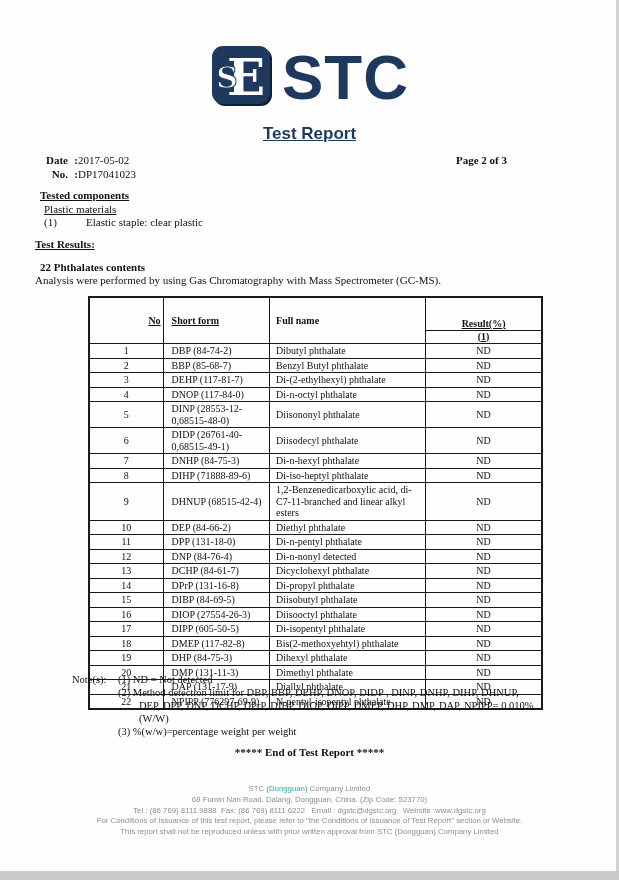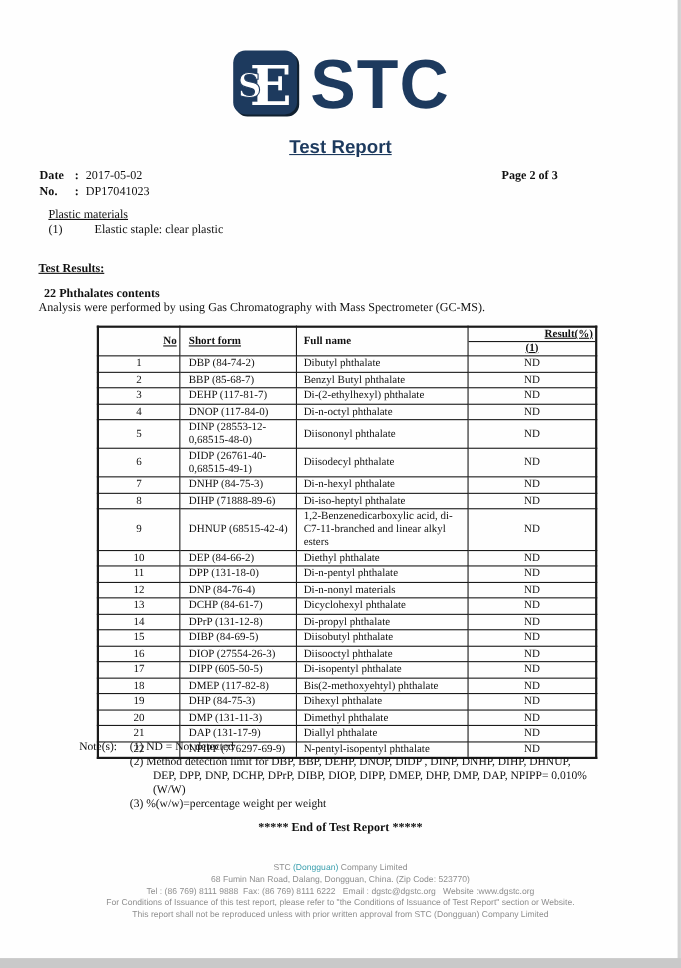--- a/index.html
+++ b/index.html
@@ -22,21 +22,21 @@
 
   
   .report-title{
     position:absolute;top:124px;left:0;width:619px;text-align:center;
     font-family:"Liberation Sans",sans-serif;font-weight:bold;font-size:17px;
     color:#1d3a5e;text-decoration:underline;
   }
 
   
   .meta{position:absolute;top:153px;left:36px;width:547px;font-size:11px;line-height:14px;}
-  .meta-row{display:flex;}
+  .meta-row{display:flex;text-align:right;}
   .meta-lbl{font-weight:bold;width:32px;}
   .meta-colon{width:10px;font-weight:bold;}
   .meta-page{position:absolute;top:0;left:420px;font-weight:bold;}
 
   
   .tested{position:absolute;top:189px;left:40px;font-size:11px;line-height:13.5px;}
   .tc-head{font-weight:bold;text-decoration:underline;}
   .tc-sub{text-decoration:underline;margin-left:4px;}
   .tc-item{margin-left:4px;display:flex;}
   .tc-idx{width:42px;}
@@ -59,21 +59,21 @@
   .col-sf{width:100px;}
   .col-fn{width:152px;}
   .col-res{width:120px;text-align:center;}
   th.col-no,th.col-sf{text-decoration:underline;}
   th.col-no{text-align:right;}
   th.col-sf,td.cell-sf{padding-left:8px;}
   th.col-fn,td.cell-fn{padding-left:6px;margin-top:48px;}
   td.cell-no{text-align:center;}
   td.cell-res{text-align:center;}
   .res-head{padding:0;}
-  .res-top{border-bottom:1px solid #1a1a1a;text-align:right;padding:0 2px;}
+  .res-top{border-bottom:1px solid #1a1a1a;text-align:center;padding:0 2px;margin-top:20px;}
   .res-top span,.res-bot span{text-decoration:underline;font-weight:bold;}
   .res-bot{text-align:center;padding:0 2px 1px 2px;}
   td{overflow-wrap:break-word;word-break:normal;}
 
   
   .notes{position:absolute;top:673px;left:72px;width:470px;font-size:10.5px;line-height:13px;display:flex;}
   .notes-label{width:46px;flex:none;}
   .note-item{padding-left:21px;text-indent:-21px;}
   .notes-body{width:424px;}
 
@@ -113,20 +113,21 @@
     </div>
     <div class="meta-row">
       <span class="meta-lbl">No.</span>
       <span class="meta-colon">:</span>
       <span class="meta-val">DP17041023</span>
     </div>
     <div class="meta-page">Page 2 of 3</div>
   </div>
 
   <div class="tested">
+    <div class="tc-head">Tested components</div>
     <div class="tc-sub">Plastic materials</div>
     <div class="tc-item">
       <span class="tc-idx">(1)</span>
       <span>Elastic staple: clear plastic</span>
     </div>
   </div>
 
   <div class="test-results">Test Results:</div>
   <div class="section-head">22 Phthalates contents</div>
   <div class="section-method">Analysis were performed by using Gas Chromatography with Mass Spectrometer (GC-MS).</div>
@@ -219,34 +220,34 @@
           <tr>
             <td class="cell-no">11</td>
             <td class="cell-sf">DPP (131-18-0)</td>
             <td class="cell-fn">Di-n-pentyl phthalate</td>
             <td class="cell-res">ND</td>
           </tr>
 
           <tr>
             <td class="cell-no">12</td>
             <td class="cell-sf">DNP (84-76-4)</td>
-            <td class="cell-fn">Di-n-nonyl materials</td>
+            <td class="cell-fn">Di-n-nonyl detected</td>
             <td class="cell-res">ND</td>
           </tr>
 
           <tr>
             <td class="cell-no">13</td>
             <td class="cell-sf">DCHP (84-61-7)</td>
             <td class="cell-fn">Dicyclohexyl phthalate</td>
             <td class="cell-res">ND</td>
           </tr>
 
           <tr>
             <td class="cell-no">14</td>
-            <td class="cell-sf">DPrP (131-12-8)</td>
+            <td class="cell-sf">DPrP (131-16-8)</td>
             <td class="cell-fn">Di-propyl phthalate</td>
             <td class="cell-res">ND</td>
           </tr>
 
           <tr>
             <td class="cell-no">15</td>
             <td class="cell-sf">DIBP (84-69-5)</td>
             <td class="cell-fn">Diisobutyl phthalate</td>
             <td class="cell-res">ND</td>
           </tr>

